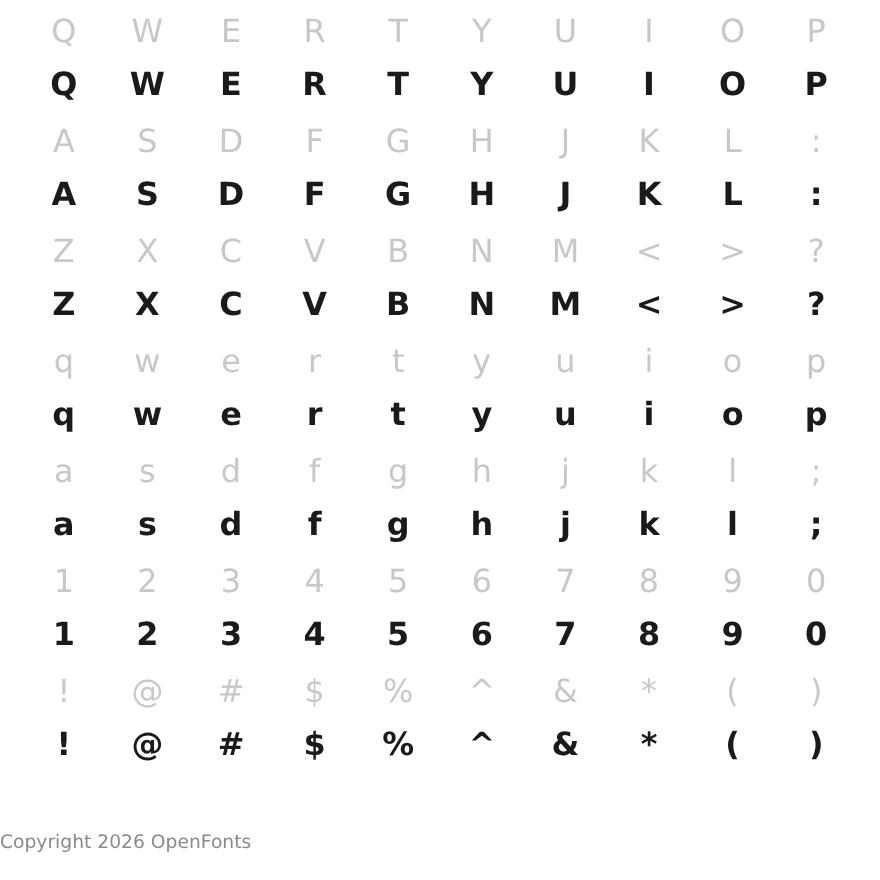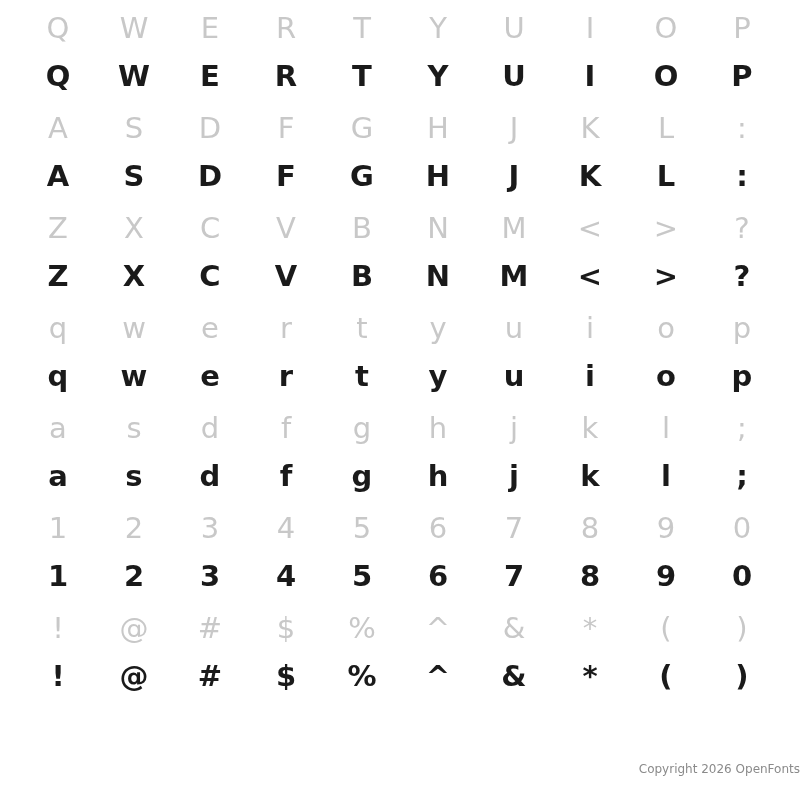--- a/index.html
+++ b/index.html
@@ -50,23 +50,23 @@
     color: #1a1a1a;
     font-size: 29px;
     font-weight: bold;
     padding-top: 6px;
   }
   #footer {
     position: absolute;
     left: 0;
     right: 0;
     bottom: 24px;
-    text-align: right;
+    text-align: left;
     color: #8a8a8a;
-    font-size: 12px;
+    font-size: 17px;
     font-family: "DejaVu Sans", sans-serif;
   }
 </style>
 </head>
 <body>
 
 <div id="sheet">
   <div id="glyph-grid">
       <div class="row row-light">
         <div class="cell">Q</div>

